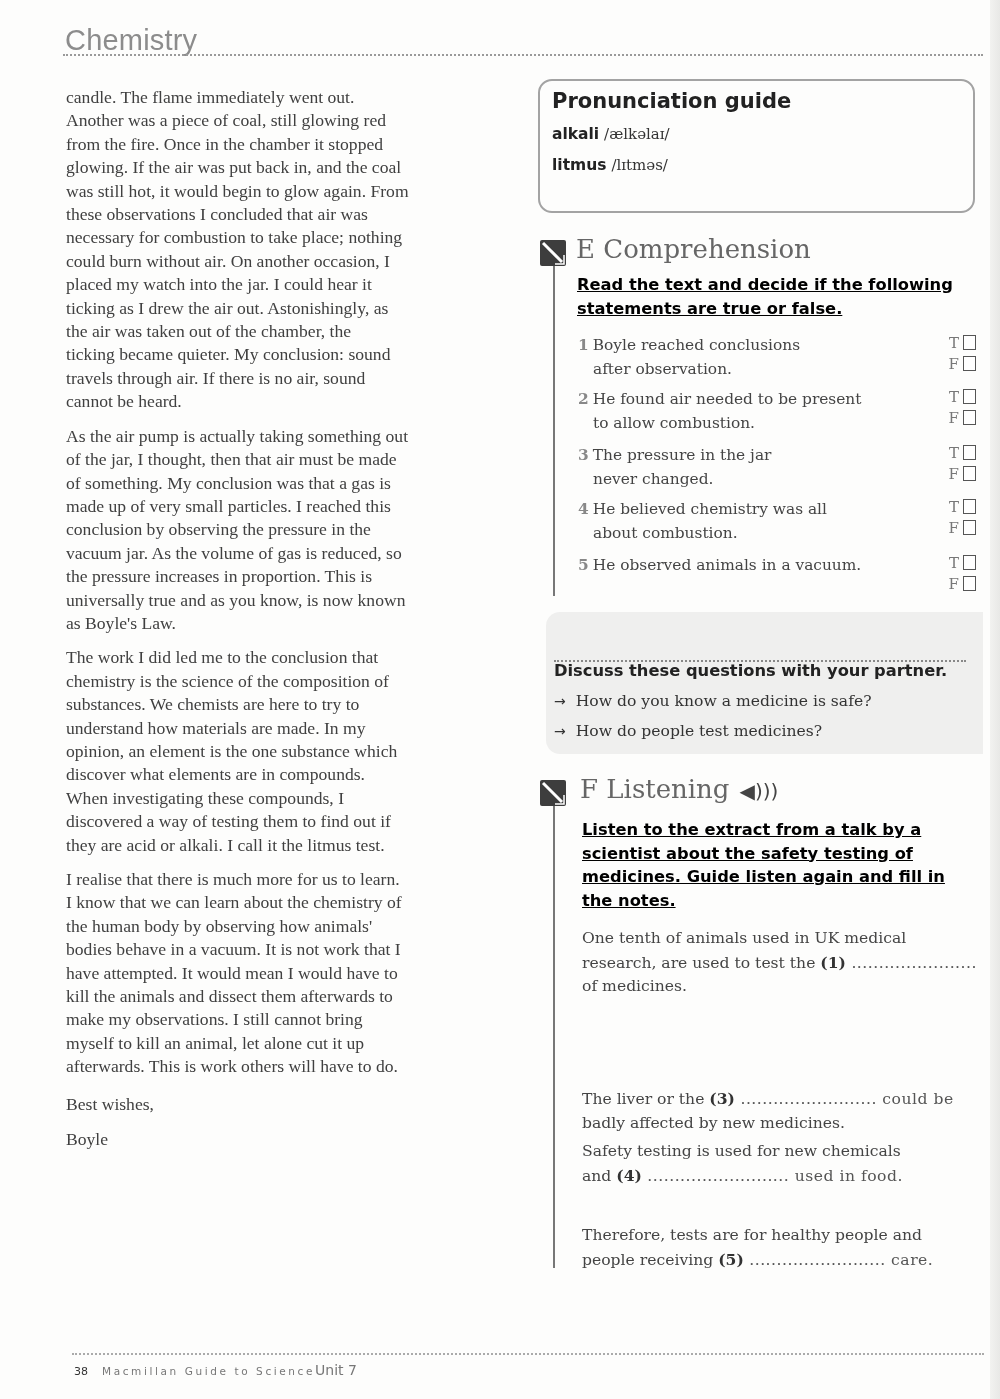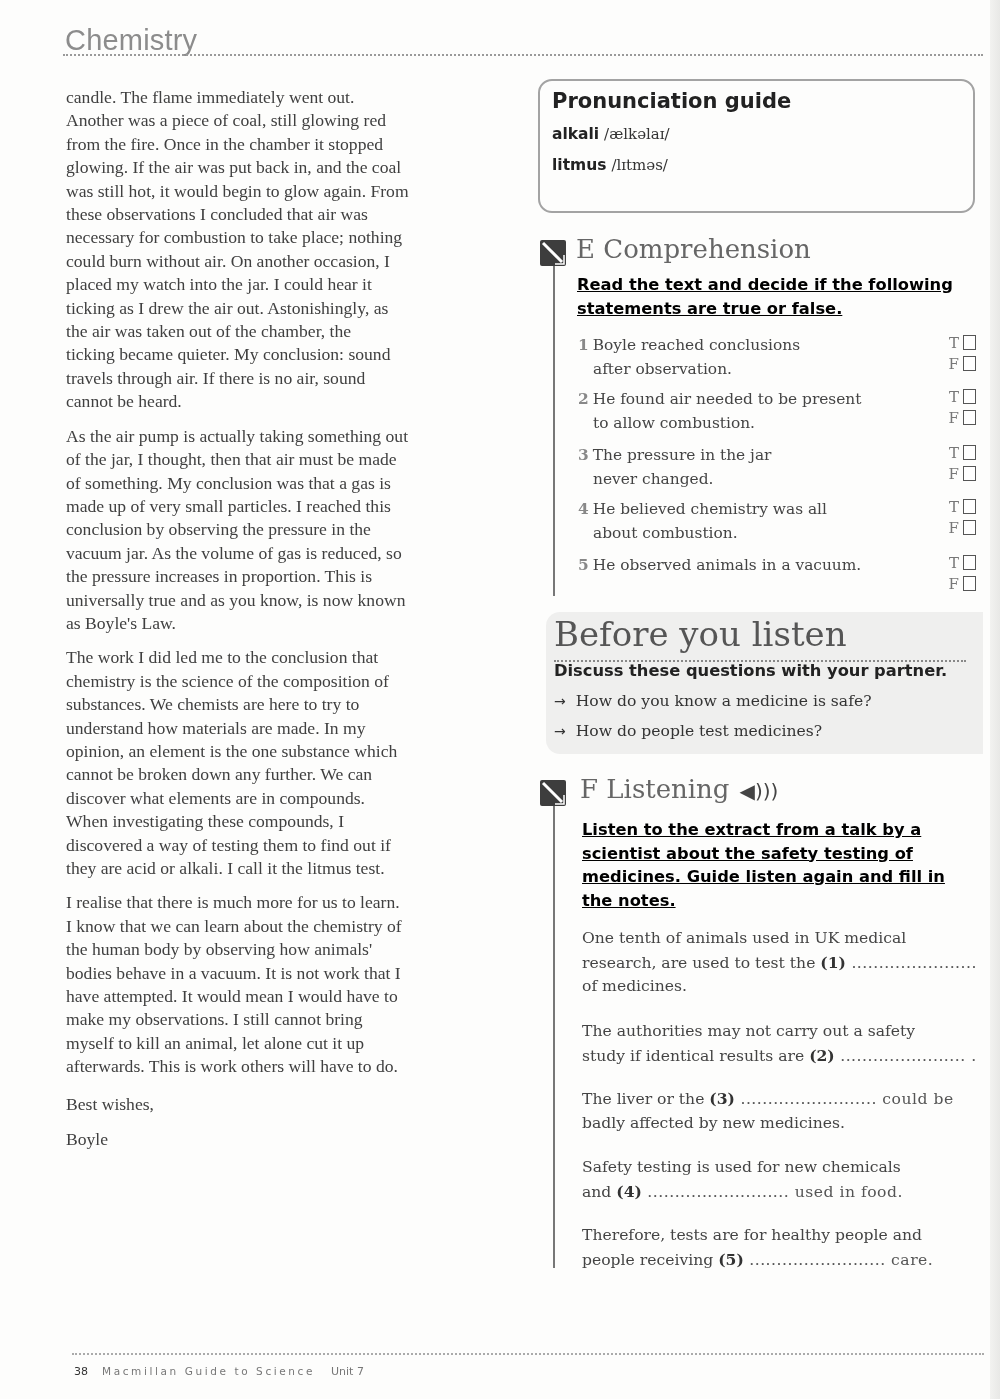--- a/index.html
+++ b/index.html
@@ -69,21 +69,21 @@
   .note .line { display: block; white-space: nowrap; }
   .note b { color: #333; }
   .blank { letter-spacing: 0.5px; color: #555; }
 
   .speaker { font-family: "DejaVu Sans", sans-serif; font-size: 20px; color: #444; margin-left: 10px; }
 
   .footer-rule { position: absolute; left: 72px; top: 1353px; width: 912px; border-top: 2px dotted #aaa; }
   .footer { position: absolute; left: 74px; top: 1360px; font-family: "DejaVu Sans", sans-serif; color: #555; white-space: nowrap; }
   .footer .page { font-size: 11px; color: #333; margin-right: 14px; }
   .footer .book { font-size: 10.5px; letter-spacing: 2.6px; color: #777; }
-  .footer .unit { font-size: 11px; color: #777; margin-left: 16px; }
+  .footer .unit { font-size: 14px; color: #777; margin-left: 0; }
   .right-edge { position: absolute; left: 990px; top: 0; width: 10px; height: 1399px; background: linear-gradient(to right, #f2f2f0, #e8e8e6); }
 </style>
 </head>
 <body>
 
 <div class="right-edge"></div>
 
 <div class="header-title">Chemistry</div>
 <div class="header-rule"></div>
 
@@ -114,32 +114,32 @@
     <span class="line">the pressure increases in proportion. This is</span>
     <span class="line">universally true and as you know, is now known</span>
     <span class="line">as Boyle's Law.</span>
   </p>
   <p>
     <span class="line">The work I did led me to the conclusion that</span>
     <span class="line">chemistry is the science of the composition of</span>
     <span class="line">substances. We chemists are here to try to</span>
     <span class="line">understand how materials are made. In my</span>
     <span class="line">opinion, an element is the one substance which</span>
-    <span class="line">cannot be broken down any further. We can</span>
     <span class="line">discover what elements are in compounds.</span>
     <span class="line">When investigating these compounds, I</span>
     <span class="line">discovered a way of testing them to find out if</span>
     <span class="line">they are acid or alkali. I call it the litmus test.</span>
   </p>
   <p>
     <span class="line">I realise that there is much more for us to learn.</span>
     <span class="line">I know that we can learn about the chemistry of</span>
     <span class="line">the human body by observing how animals'</span>
     <span class="line">bodies behave in a vacuum. It is not work that I</span>
     <span class="line">have attempted. It would mean I would have to</span>
+    <span class="line">kill the animals and dissect them afterwards to</span>
     <span class="line">make my observations. I still cannot bring</span>
     <span class="line">myself to kill an animal, let alone cut it up</span>
     <span class="line">afterwards. This is work others will have to do.</span>
   </p>
   <p class="signoff">Best wishes,</p>
   <p class="signature">Boyle</p>
 </div>
 
 <div class="pron-box">
   <div class="pron-title">Pronunciation guide</div>
@@ -229,21 +229,20 @@
         </div>
       <div class="tf-opt">
           <span>F</span>
           <span class="cb"></span>
         </div>
     </div>
   </div>
 </div>
 
 <div class="byl-box">
-  <div class="byl-title">Before you listen</div>
   <div class="byl-rule"></div>
   <div class="byl-instr">Discuss these questions with your partner.</div>
   <div class="byl-q" style="top:80px;">
     <span class="arrow">→</span><span>How do you know a medicine is safe?</span>
   </div>
   <div class="byl-q" style="top:110px;">
     <span class="arrow">→</span><span>How do people test medicines?</span>
   </div>
 </div>
 
@@ -264,29 +263,25 @@
     <div>scientist about the safety testing of</div>
     <div>medicines. Guide listen again and fill in</div>
     <div>the notes.</div>
   </div>
 
   <div class="note" style="top:147px;">
     <span class="line">One tenth of animals used in UK medical</span>
     <span class="line"><span>research, are used to test the </span><b>(1)</b><span class="blank"> .......................</span></span>
     <span class="line">of medicines.</span>
   </div>
-  <div class="note" style="top:240px;">
-    <span class="line">The authorities may not carry out a safety</span>
-    <span class="line"><span>study if identical results are </span><b>(2)</b><span class="blank">  ....................... .</span></span>
-  </div>
   <div class="note" style="top:307px;">
     <span class="line"><span>The liver or the </span><b>(3)</b><span class="blank"> ......................... could be</span></span>
     <span class="line">badly affected by new medicines.</span>
   </div>
-  <div class="note" style="top:376px;">
+  <div class="note" style="top:360px;">
     <span class="line">Safety testing is used for new chemicals</span>
     <span class="line"><span>and </span><b>(4)</b><span class="blank"> .......................... used in food.</span></span>
   </div>
   <div class="note" style="top:444px;">
     <span class="line">Therefore, tests are for healthy people and</span>
     <span class="line"><span>people receiving </span><b>(5)</b><span class="blank">  ......................... care.</span></span>
   </div>
 </div>
 
 <div class="footer-rule"></div>

